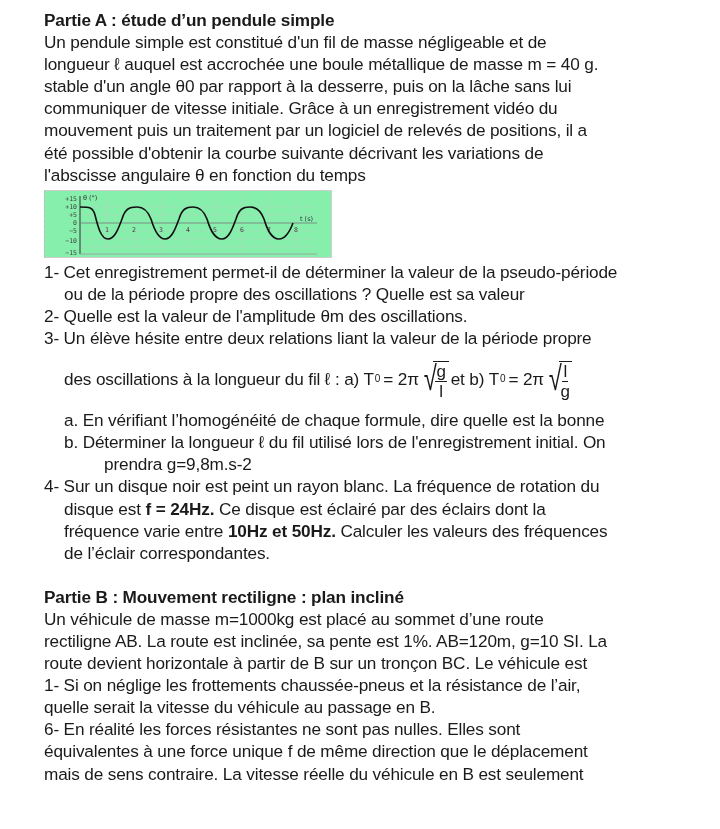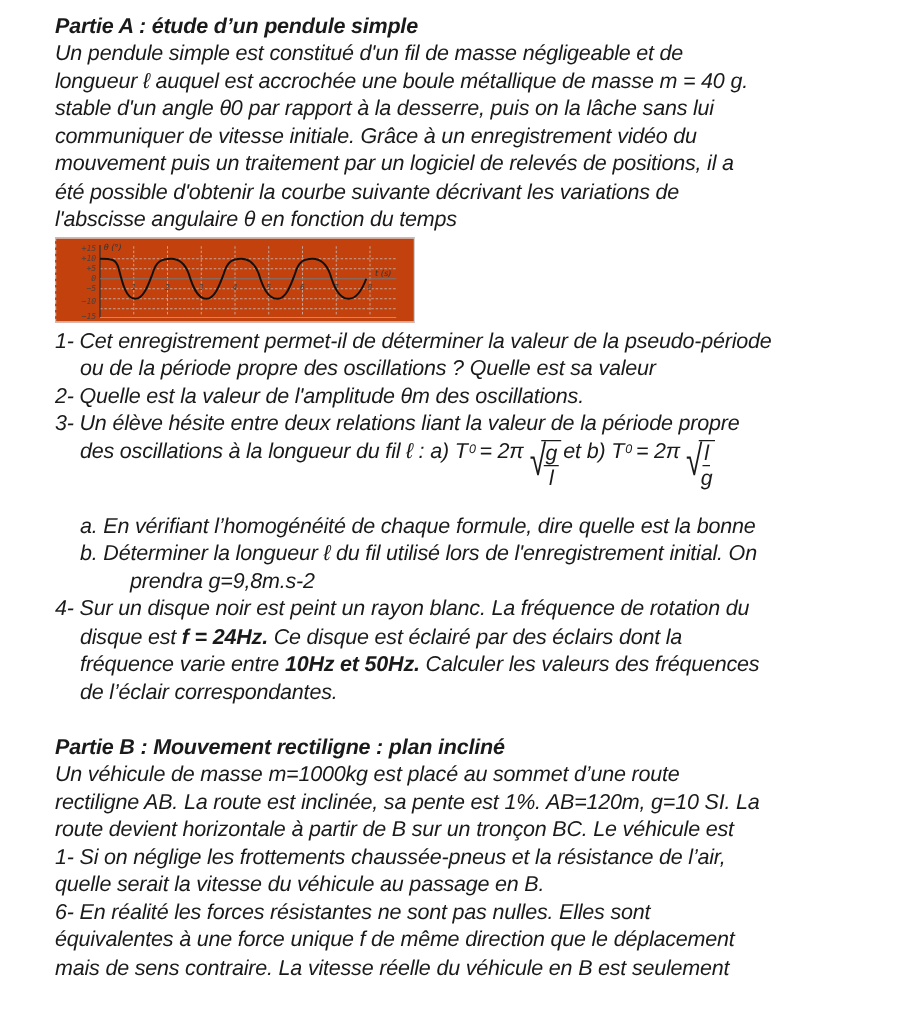--- a/index.html
+++ b/index.html
@@ -1,42 +1,42 @@
 <!DOCTYPE html>
 <html><head>
 <meta charset="utf-8">
 <style>
   html, body { margin: 0; padding: 0; background: #ffffff; }
   body {
     width: 720px; height: 829px; overflow: hidden; position: relative;
     font-family: "Liberation Sans", "DejaVu Sans", sans-serif;
     color: #1a1a1a;
   }
-  .doc { position: absolute; left: 44px; top: 9px; width: 670px; font-style: italic; }
+  .doc { position: absolute; left: 44px; top: 9px; width: 670px; }
   .line {
     font-size: 17.2px; line-height: 22.1px; white-space: nowrap;
     letter-spacing: -0.15px;
   }
   .title { font-weight: normal; }
   .title b { font-weight: bold; }
   b { font-weight: bold; }
   .ind1 { padding-left: 20px; }
   .ind3 { padding-left: 60px; }
 
   .graph-box {
     position: relative; width: 286px; height: 66px;
     margin: 4px 0 3px 0;
     border: 1px solid #cfcfcf; border-left: 1px dashed #bdbdbd;
-    background: #c2410c;
+    background: #86efac;
   }
   .graph-box svg { position: absolute; left: 0; top: 0; }
 
   .formula-line {
     font-size: 17.2px; line-height: 22px; white-space: nowrap;
-    height: 60px; display: flex; padding-left: 20px;
+    height: 60px; display: flex; align-items: center; padding-left: 20px;
     letter-spacing: -0.15px;
   }
   .sub { font-size: 10px; vertical-align: -5px; margin-left: 1px; margin-right: 3px; }
   .sqrt { display: inline-flex; align-items: stretch; margin: 0 2px; position: relative; }
   .sqrt .rad { font-size: 34px; line-height: 40px; transform: scaleX(0.7); margin-right: -6px; color: #1a1a1a; }
   .frac {
     display: inline-flex; flex-direction: column; align-items: center;
     border-top: 1.3px solid #1a1a1a; padding: 0 2px; font-size: 17px; line-height: 19px;
     margin-top: 3px;
   }

